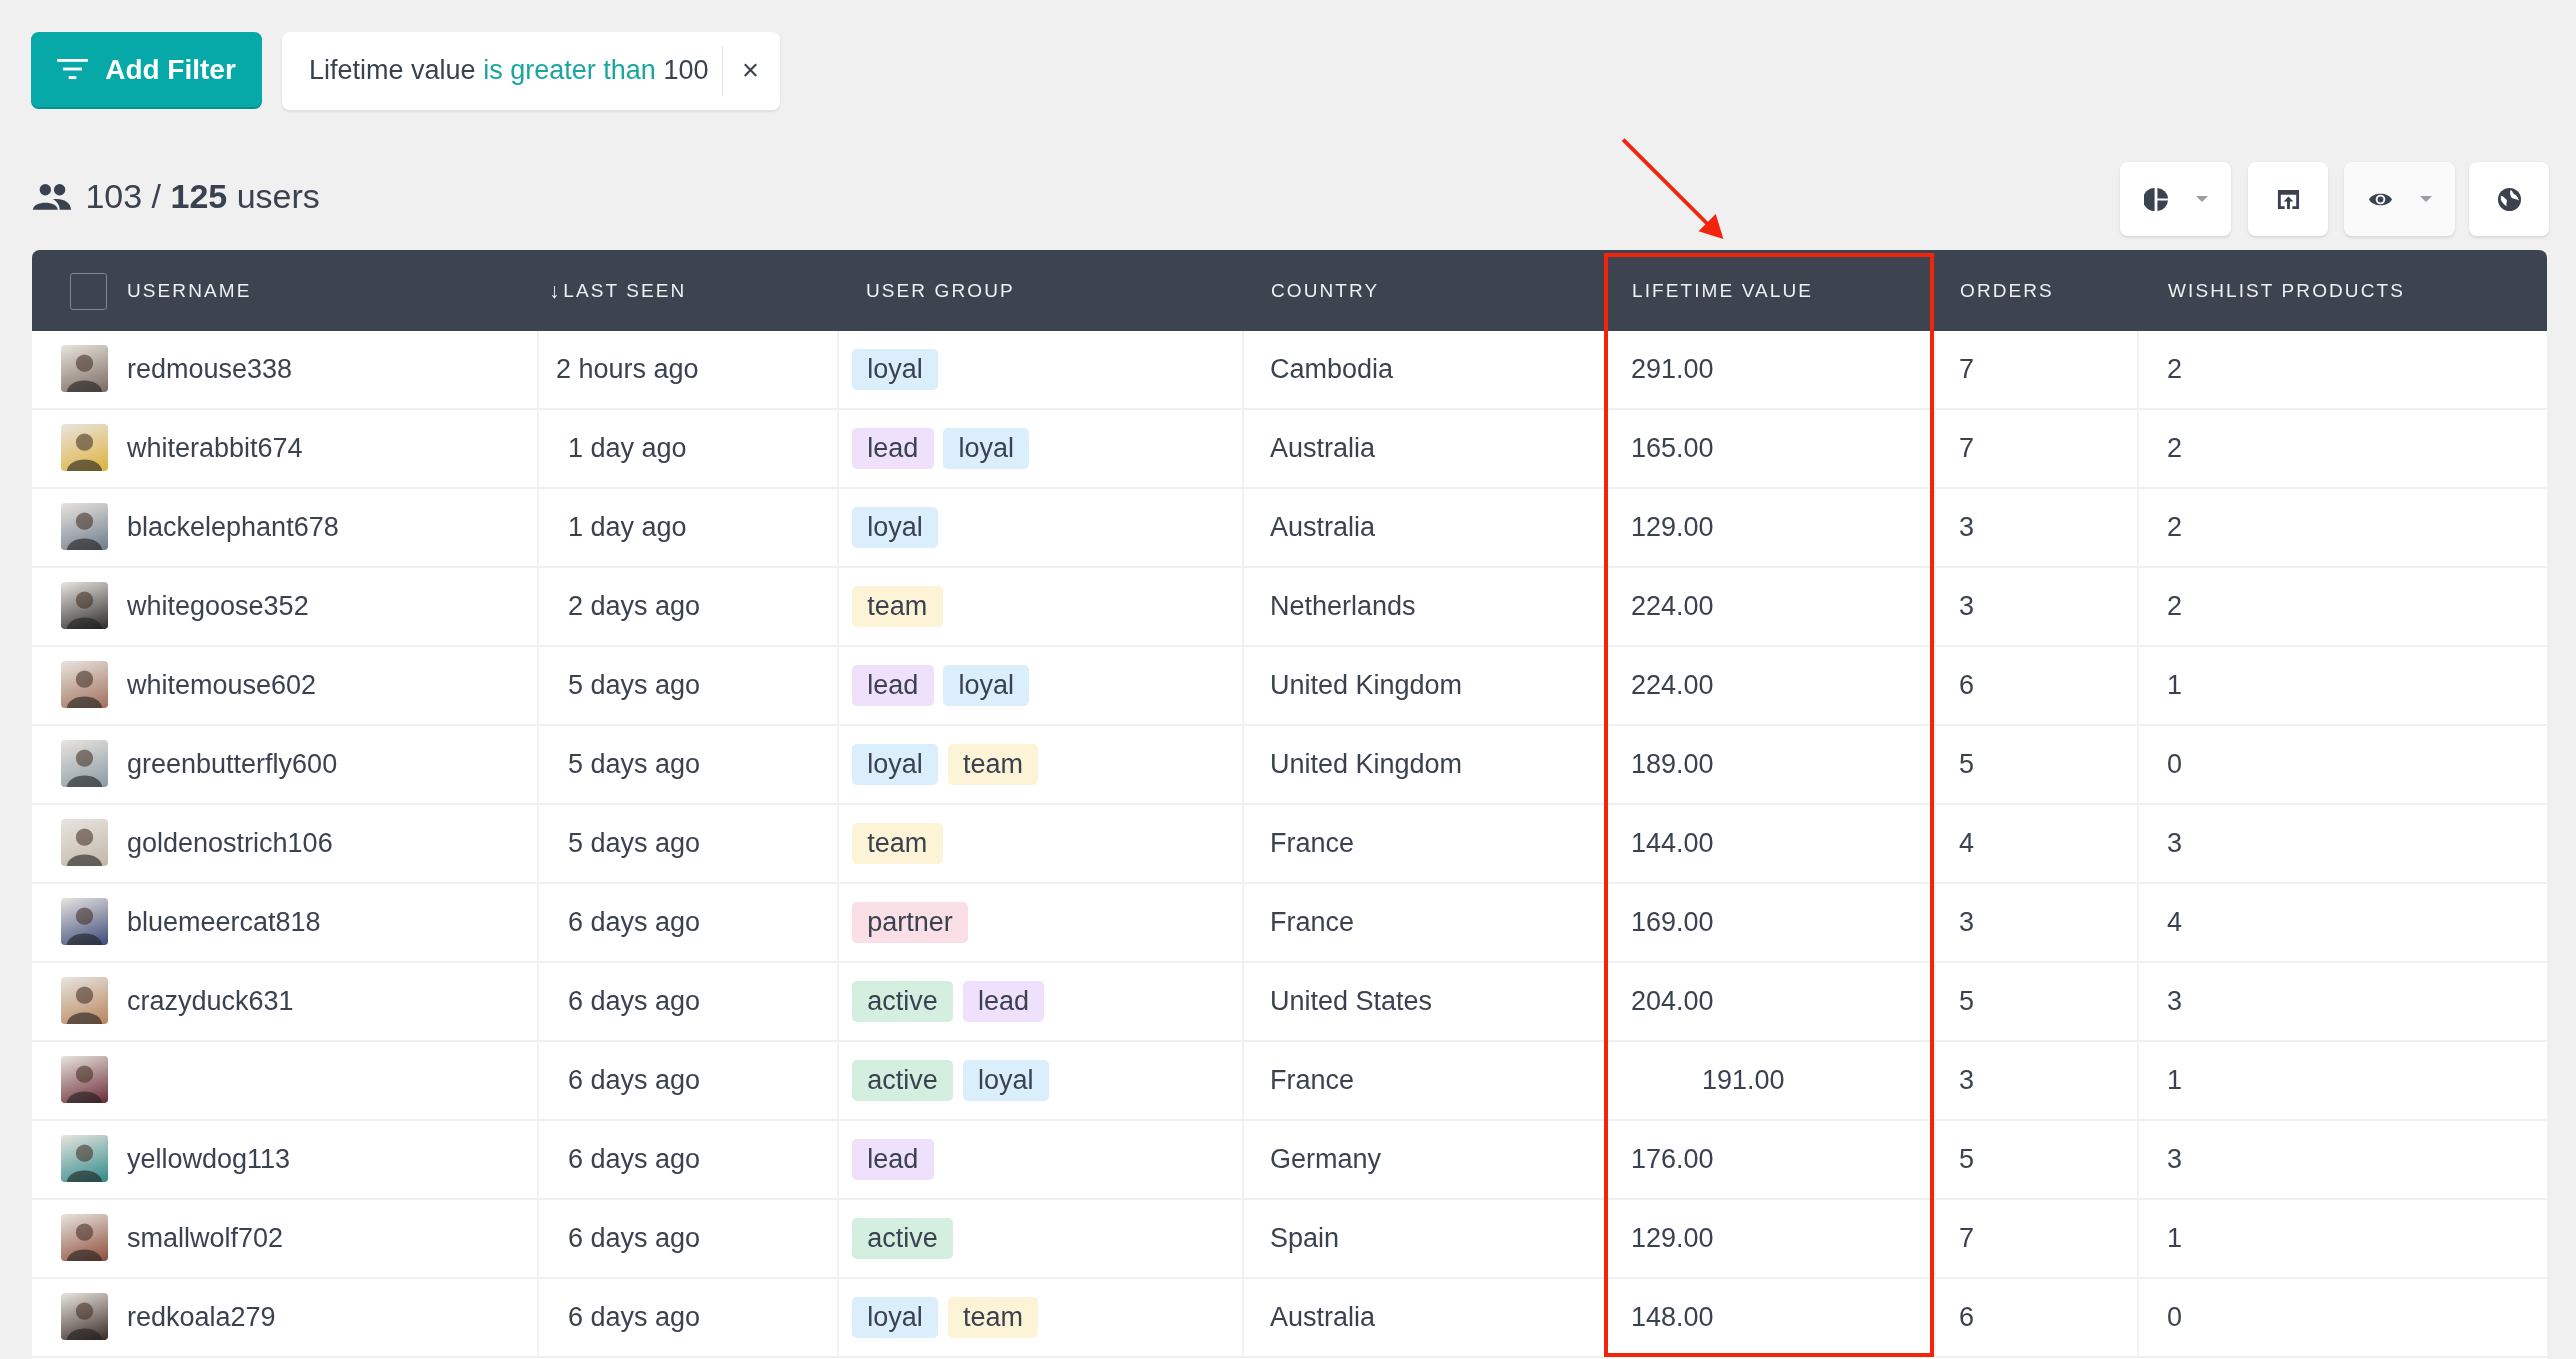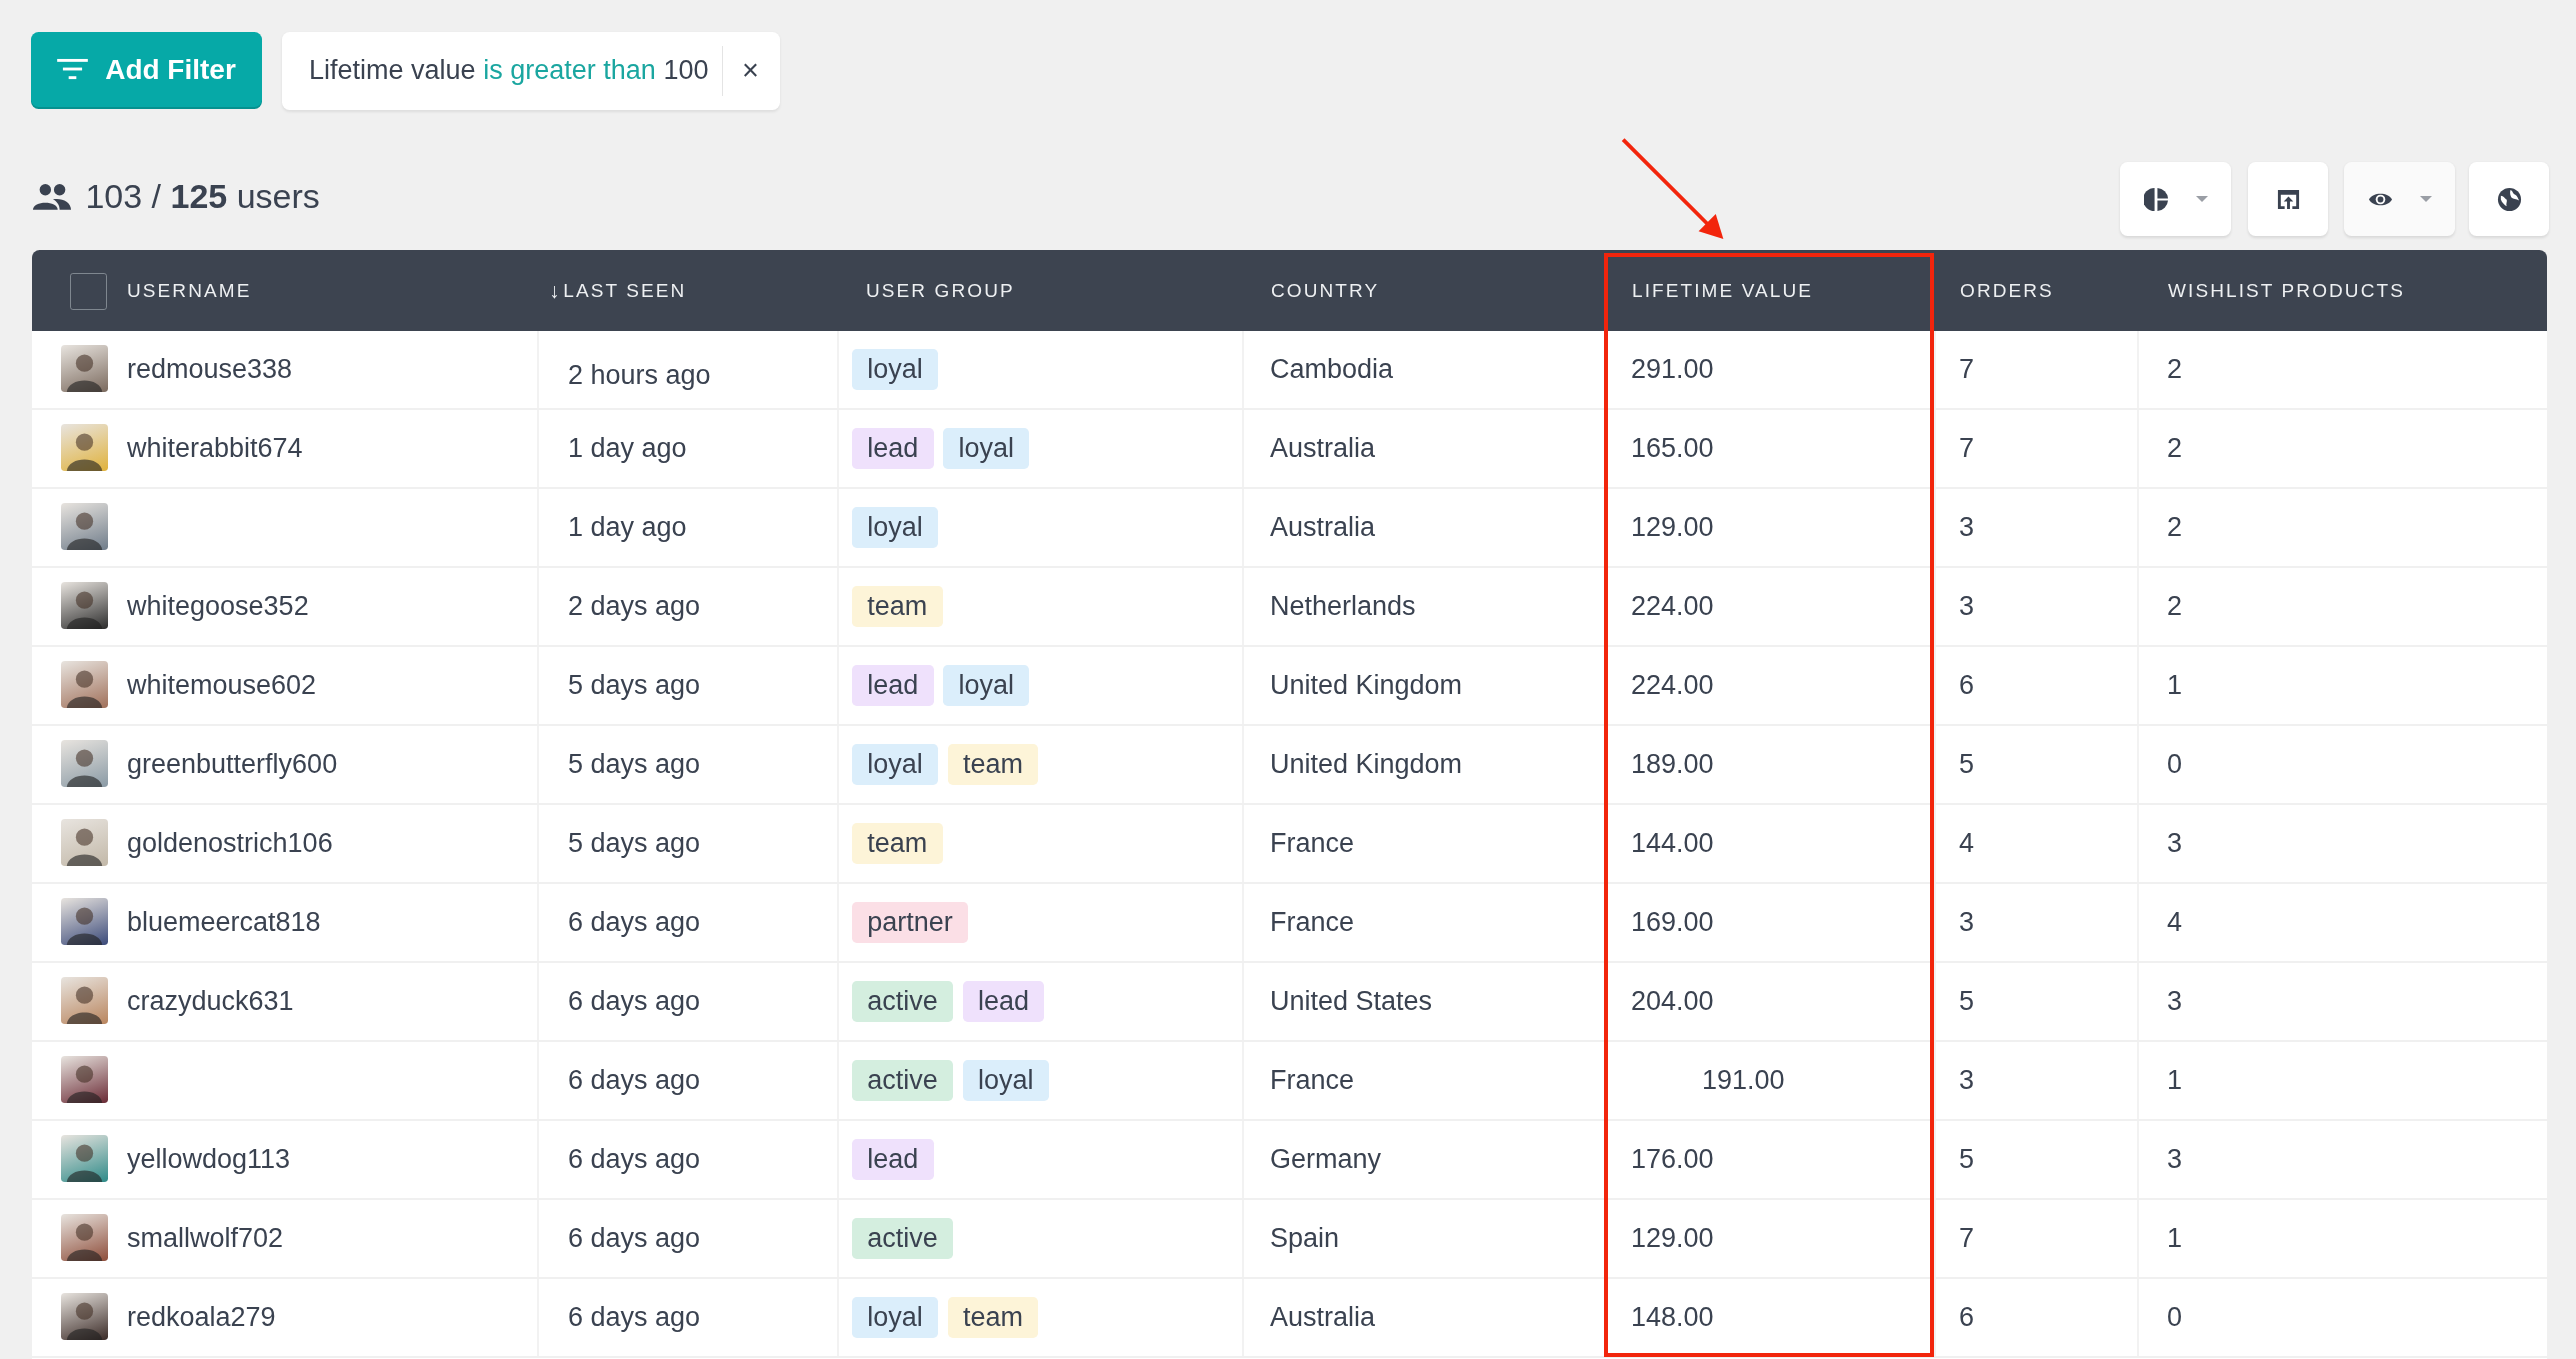--- a/index.html
+++ b/index.html
@@ -163,21 +163,21 @@
         <div class="vline" style="left: 805px;"></div>
         <div class="vline" style="left: 1210px;"></div>
         <div class="vline" style="left: 1572px;"></div>
         <div class="vline" style="left: 1902px;"></div>
         <div class="vline" style="left: 2105px;"></div>
         <div class="avatar" style="background: linear-gradient(160deg, rgb(232, 228, 223) 0%, rgb(123, 106, 94) 100%);"><svg viewBox="0 0 49 49" width="47" height="47">
             <circle cx="24.5" cy="19" r="9" fill="rgba(60,40,30,0.55)"></circle>
             <path d="M6 49 C8 33 41 33 43 49 Z" fill="rgba(30,30,30,0.6)"></path>
           </svg></div>
         <div class="cell" style="left: 95px;">redmouse338</div>
-        <div class="cell" style="left: 536px; margin-top: 6px;">2 hours ago</div>
+        <div class="cell" style="left: 524px;">2 hours ago</div>
         <div class="cell" style="left: 820px;">
           <span class="tag" style="background: rgb(219, 238, 251);">loyal</span>
         </div>
         <div class="cell" style="left: 1238px;">Cambodia</div>
         <div class="cell" style="left: 1599px;">291.00</div>
         <div class="cell" style="left: 1927px;">7</div>
         <div class="cell" style="left: 2135px;">2</div>
       </div>
       <div class="row">
         <div class="vline" style="left: 505px;"></div>
@@ -205,20 +205,21 @@
         <div class="vline" style="left: 505px;"></div>
         <div class="vline" style="left: 805px;"></div>
         <div class="vline" style="left: 1210px;"></div>
         <div class="vline" style="left: 1572px;"></div>
         <div class="vline" style="left: 1902px;"></div>
         <div class="vline" style="left: 2105px;"></div>
         <div class="avatar" style="background: linear-gradient(160deg, rgb(232, 228, 223) 0%, rgb(111, 124, 138) 100%);"><svg viewBox="0 0 49 49" width="47" height="47">
             <circle cx="24.5" cy="19" r="9" fill="rgba(60,40,30,0.55)"></circle>
             <path d="M6 49 C8 33 41 33 43 49 Z" fill="rgba(30,30,30,0.6)"></path>
           </svg></div>
+        <div class="cell" style="left: 95px;">blackelephant678</div>
         <div class="cell" style="left: 536px;">1 day ago</div>
         <div class="cell" style="left: 820px;">
           <span class="tag" style="background: rgb(219, 238, 251);">loyal</span>
         </div>
         <div class="cell" style="left: 1238px;">Australia</div>
         <div class="cell" style="left: 1599px;">129.00</div>
         <div class="cell" style="left: 1927px;">3</div>
         <div class="cell" style="left: 2135px;">2</div>
       </div>
       <div class="row">

